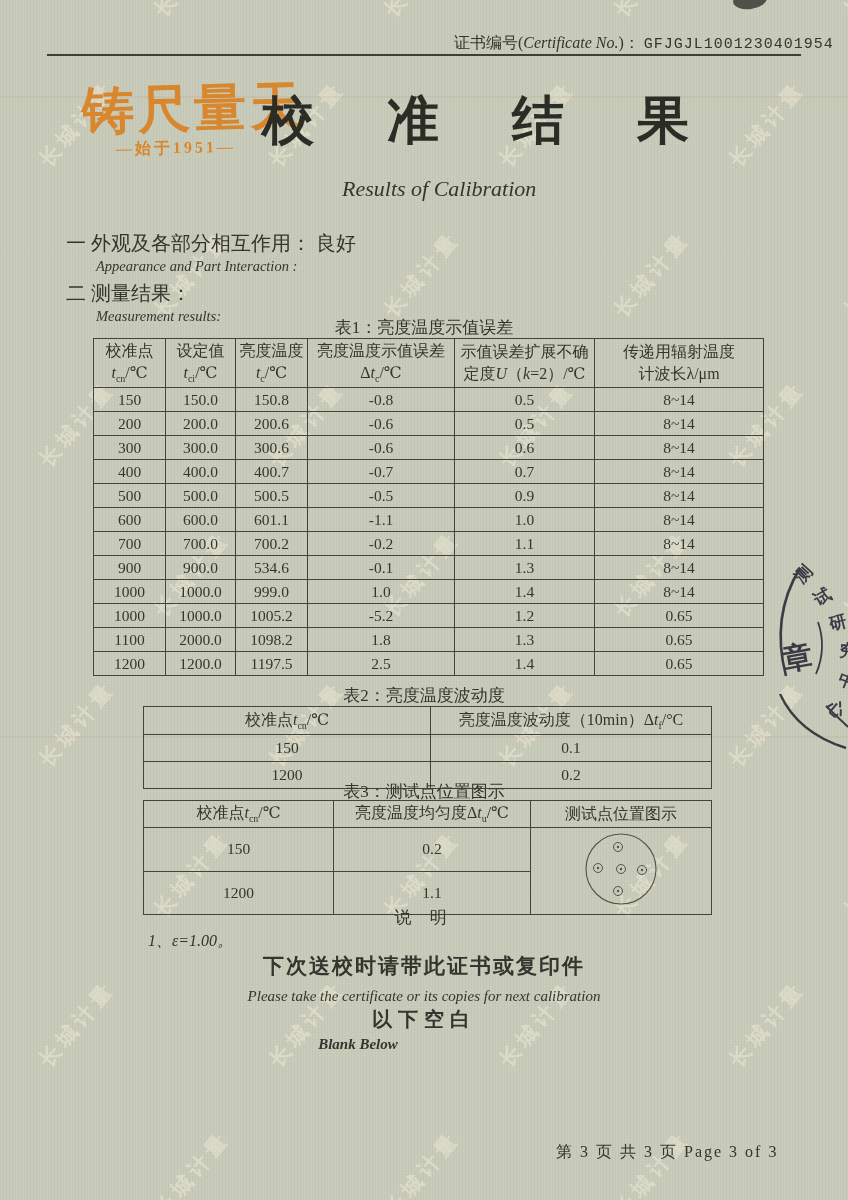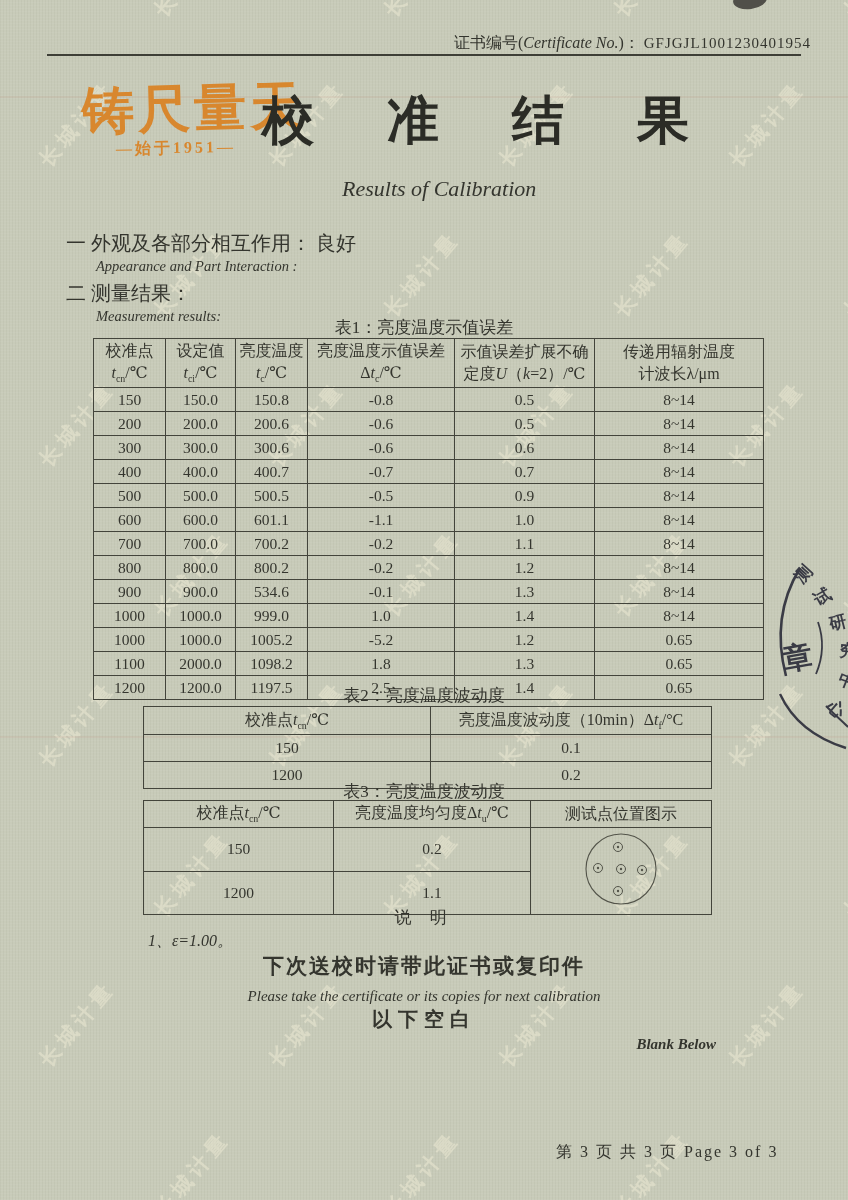--- a/index.html
+++ b/index.html
@@ -16,21 +16,21 @@
   sub{font-size:.62em;}
   
   .wm{position:absolute;transform:rotate(-50deg);font-weight:bold;font-size:21px;
       letter-spacing:5px;white-space:nowrap;color:var(--wm,#ece9d3);opacity:.55;pointer-events:none;}
   
   .blob{position:absolute;left:733px;top:-9px;width:34px;height:18px;border-radius:50%;
         background:#504f49;transform:rotate(-8deg);}
   .crease{position:absolute;left:0;width:848px;height:2px;background:rgba(190,140,130,.14);}
   
   .cert{position:absolute;top:33px;left:454px;font-size:16px;white-space:nowrap;}
-  .cert .no{font-family:Liberation Serif, serif;font-size:15px;letter-spacing:1px;}
+  .cert .no{font-family:Liberation Mono, monospace;font-size:15px;letter-spacing:1px;}
   .rule{position:absolute;top:54px;left:47px;width:754px;height:2px;background:#3e3f37;}
   
   .logo{position:absolute;top:74px;left:82px;font-size:52px;font-weight:bold;
         color:var(--accent,#d8882f);letter-spacing:4px;transform:rotate(-1.5deg);}
   .tagline{position:absolute;top:138px;left:116px;font-size:16px;font-weight:bold;
         color:var(--accent,#d8882f);letter-spacing:3px;transform:rotate(-1deg);}
   .title{position:absolute;top:86px;left:262px;font-size:52px;font-weight:bold;
         letter-spacing:30px;white-space:nowrap;color:#2b2c26;text-align:right;}
   .subtitle{position:absolute;top:176px;left:342px;font-size:22px;font-style:italic;}
   
@@ -54,21 +54,21 @@
   
   .notes-title{position:absolute;top:906px;left:0;width:848px;text-align:center;
         font-size:17px;letter-spacing:7px;}
   .note1{position:absolute;top:931px;left:148px;font-size:16px;font-style:italic;}
   .reminder-zh{position:absolute;top:952px;left:0;width:848px;text-align:center;
         font-size:21px;font-weight:bold;letter-spacing:2px;}
   .reminder-en{position:absolute;top:988px;left:0;width:848px;text-align:center;
         font-size:15px;font-style:italic;}
   .blank-zh{position:absolute;top:1006px;left:0;width:848px;text-align:center;
         font-size:20px;font-weight:600;letter-spacing:6px;}
-  .blank-en{position:absolute;top:1036px;left:0;width:716px;text-align:right;
+  .blank-en{position:absolute;top:1036px;left:0;width:716px;text-align:center;
         font-size:15px;font-style:italic;font-weight:600;}
   .page-footer{position:absolute;top:1142px;left:556px;font-size:16px;letter-spacing:2px;
         white-space:nowrap;}
   
   .stamp{position:absolute;right:0;top:556px;width:96px;height:202px;}
   .stamp path,.stamp circle{fill:none;stroke:var(--stamp,#3a3b45);}
   .stamp-char{font-size:17px;font-weight:bold;fill:var(--stamp,#3a3b45);
         font-family:"Liberation Serif","DejaVu Serif",serif;}
   .stamp-center{font-size:30px;font-weight:bold;fill:var(--stamp,#3a3b45);
         font-family:"Liberation Serif","DejaVu Serif",serif;}
@@ -215,28 +215,20 @@
         </tr>
         <tr>
           <td>700</td>
           <td>700.0</td>
           <td>700.2</td>
           <td>-0.2</td>
           <td>1.1</td>
           <td>8~14</td>
         </tr>
         <tr>
-          <td>800</td>
-          <td>800.0</td>
-          <td>800.2</td>
-          <td>-0.2</td>
-          <td>1.2</td>
-          <td>8~14</td>
-        </tr>
-        <tr>
           <td>900</td>
           <td>900.0</td>
           <td>534.6</td>
           <td>-0.1</td>
           <td>1.3</td>
           <td>8~14</td>
         </tr>
         <tr>
           <td>1000</td>
           <td>1000.0</td>
@@ -289,21 +281,21 @@
           <td>150</td>
           <td>0.1</td>
         </tr>
         <tr>
           <td>1200</td>
           <td>0.2</td>
         </tr>
       </tbody>
   </table>
 
-  <div class="cap" style="top:780px">表3：亮度温度波动度</div>
+  <div class="cap" style="top:780px">表3：测试点位置图示</div>
   <table id="t3">
     <colgroup>
         <col style="width:190px">
         <col style="width:197px">
         <col style="width:181px">
       </colgroup>
     <thead>
         <tr>
           <th>校准点<i>t</i><sub>cn</sub>/℃</th>
           <th>亮度温度均匀度Δ<i>t</i><sub>u</sub>/℃</th>

